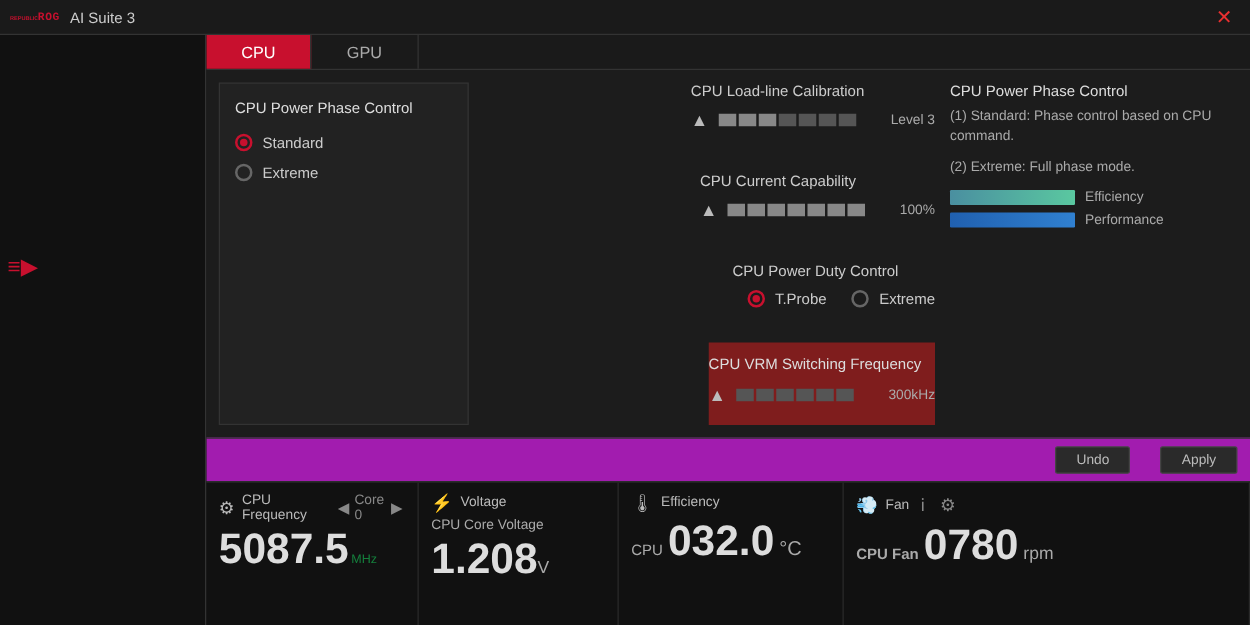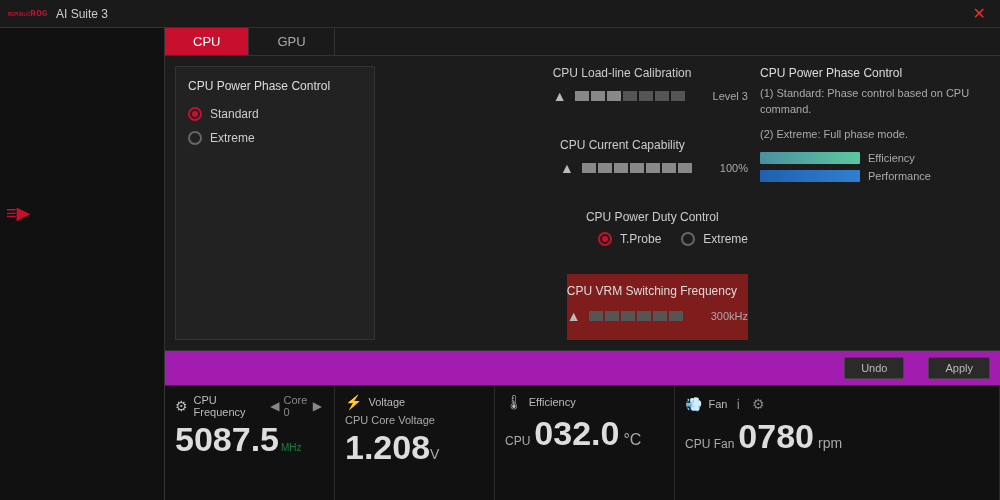--- a/index.html
+++ b/index.html
@@ -414,21 +414,21 @@
       </div>
 
       <div class="status-section fan-section">
         <div class="status-header">
           <span class="status-icon">💨</span>
           <span>Fan</span>
           <span class="icon-btn">ℹ</span>
           <span class="icon-btn">⚙</span>
         </div>
         <div style="display:flex;align-items:baseline;gap:4px;">
-          <span style="font-size:12px;color:#aaa;">CPU Fan</span>
+          <span style="font-size:12px;color:#aaa;font-weight:bold;">CPU Fan</span>
           <span class="fan-big">0780</span>
           <span class="fan-unit">rpm</span>
         </div>
 
       </div>
 
     </div>
   </div>
 </div>
 

